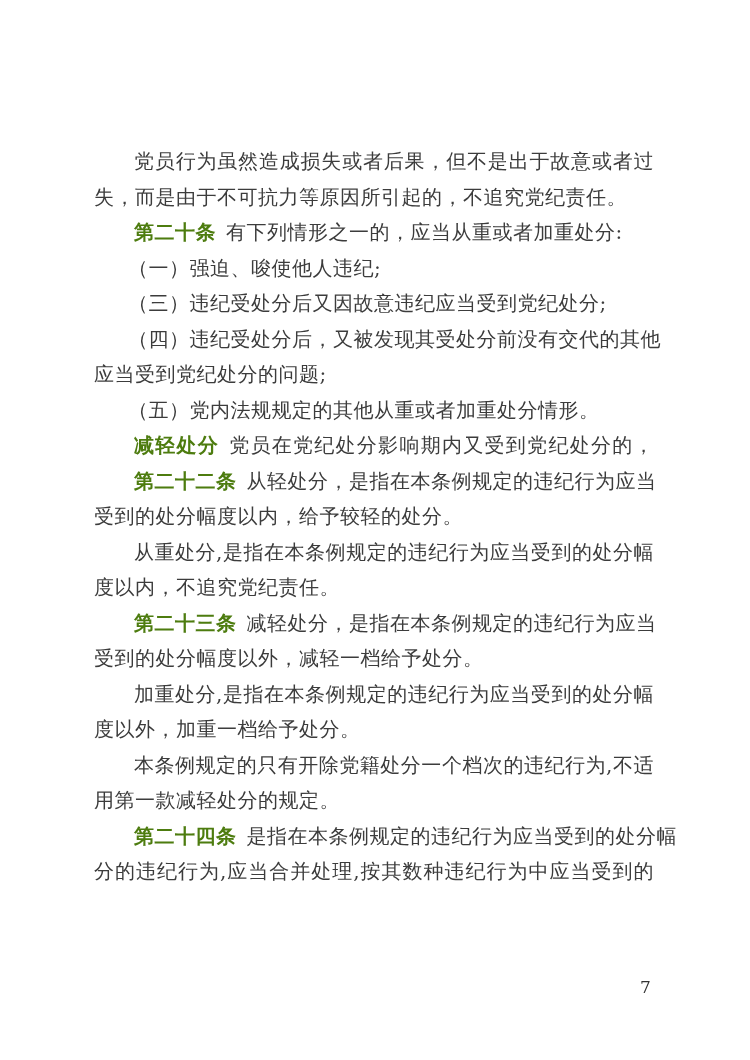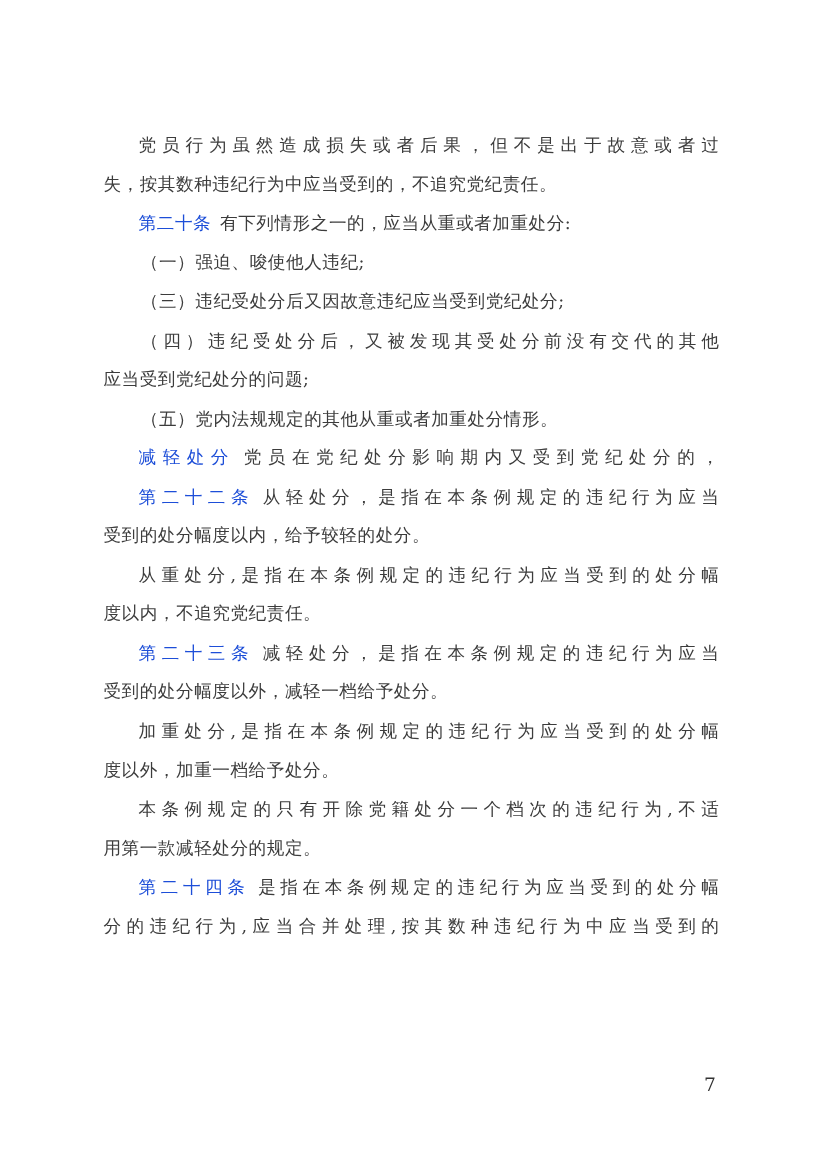--- a/index.html
+++ b/index.html
@@ -11,62 +11,62 @@
     position: relative;
     width: 750px;
     height: 1060px;
     background: #ffffff;
     overflow: hidden;
     font-family: "DejaVu Serif", "Liberation Serif", serif;
   }
   .content {
     position: absolute;
     left: 94px;
-    top: 114px;
+    top: 144px;
     width: 560px;
     color: #3c3c3c;
-    font-size: 16px;
+    font-size: 20px;
   }
   .line {
     height: 35.5px;
     line-height: 35.5px;
     white-space: nowrap;
     text-align: left;
     letter-spacing: 0.5px;
   }
   .line.just {
     text-align: justify;
     text-align-last: justify;
     text-justify: inter-character;
   }
   .ind-para { text-indent: 2em; }
   .ind-list { text-indent: 0; margin-left: 34px; }
   .ind-none { text-indent: 0; }
   .head {
-    font-weight: normal;
-    color: #1d4ed8;
+    font-weight: bold;
+    color: #4d7c0f;
     margin-right: 0.5em;
   }
   .page-number {
     position: absolute;
     left: 640px;
     top: 976px;
     font-size: 17px;
     line-height: 22px;
     color: #333333;
     font-family: "DejaVu Serif", "Liberation Serif", serif;
   }
 </style>
 </head>
 <body>
 
 <div class="page">
   <div class="content">
       <div class="line ind-para just"><span>党员行为虽然造成损失或者后果，但不是出于故意或者过</span></div>
-      <div class="line ind-none"><span>失，按其数种违纪行为中应当受到的，不追究党纪责任。</span></div>
+      <div class="line ind-none"><span>失，而是由于不可抗力等原因所引起的，不追究党纪责任。</span></div>
       <div class="line ind-para"><span class="head">第二十条</span><span>有下列情形之一的，应当从重或者加重处分:</span></div>
       <div class="line ind-list"><span>（一）强迫、唆使他人违纪;</span></div>
       <div class="line ind-list"><span>（三）违纪受处分后又因故意违纪应当受到党纪处分;</span></div>
       <div class="line ind-list just"><span>（四）违纪受处分后，又被发现其受处分前没有交代的其他</span></div>
       <div class="line ind-none"><span>应当受到党纪处分的问题;</span></div>
       <div class="line ind-list"><span>（五）党内法规规定的其他从重或者加重处分情形。</span></div>
       <div class="line ind-para just"><span class="head">减轻处分</span><span>党员在党纪处分影响期内又受到党纪处分的，</span></div>
       <div class="line ind-para just"><span class="head">第二十二条</span><span>从轻处分，是指在本条例规定的违纪行为应当</span></div>
       <div class="line ind-none"><span>受到的处分幅度以内，给予较轻的处分。</span></div>
       <div class="line ind-para just"><span>从重处分,是指在本条例规定的违纪行为应当受到的处分幅</span></div>

